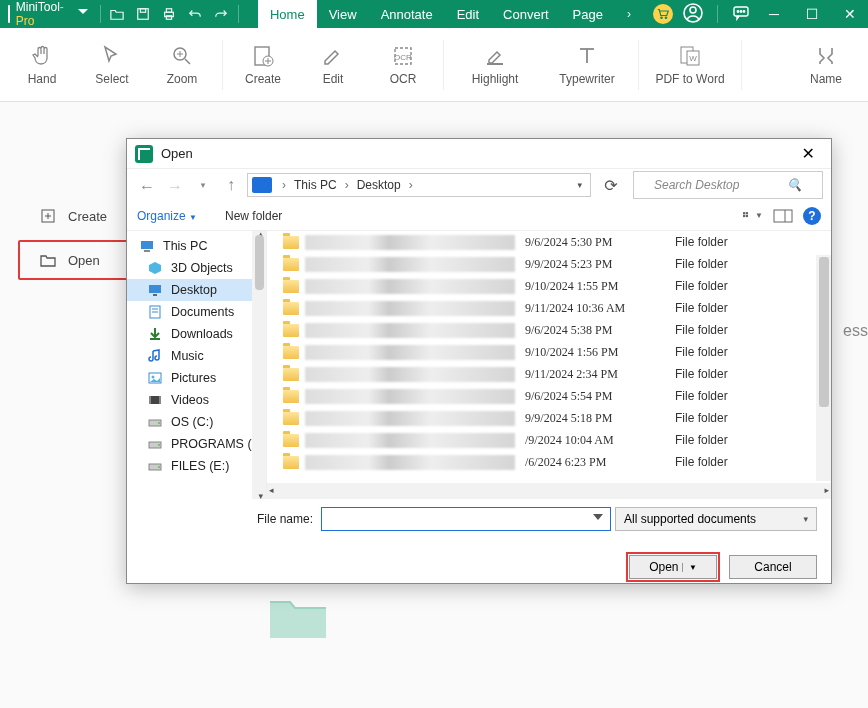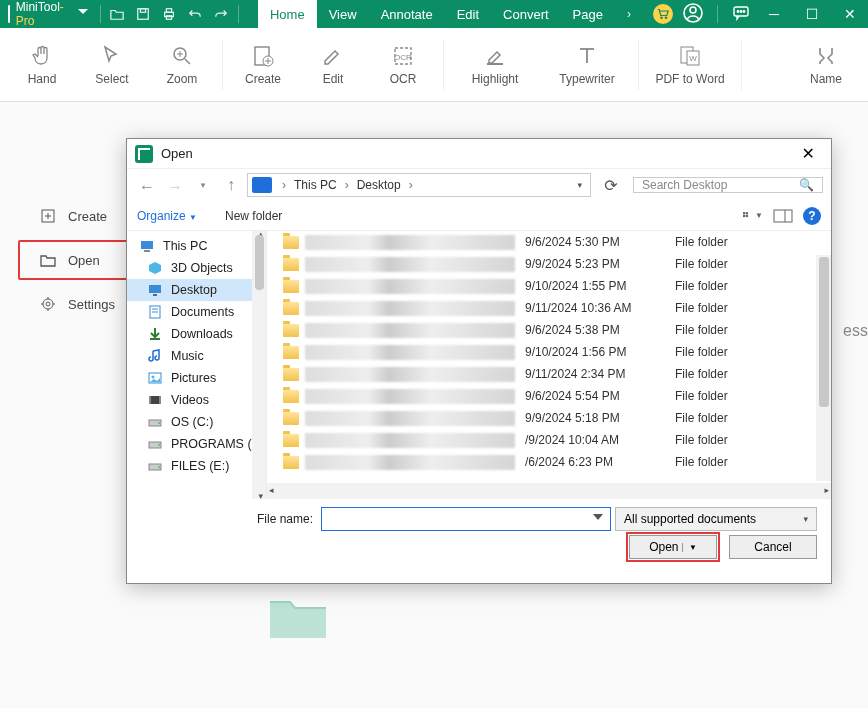--- a/index.html
+++ b/index.html
@@ -47,21 +47,21 @@
   .dlg-title .ic::after{content:"";position:absolute;inset:3px;border:2px solid #fff;border-right:none;border-bottom:none;}
   .dlg-title .t{font-size:13px;color:#222;}
   .dlg-title .x{margin-left:auto;font-size:16px;padding:2px 8px;}
   .dlg-nav{height:32px;display:flex;align-items:center;padding:0 8px;gap:4px;}
   .nav-arrow{width:24px;height:24px;display:flex;align-items:center;justify-content:center;color:#888;}
   .crumbs{display:flex;align-items:center;border:1px solid #ccc;height:24px;flex:1;padding:0 4px;font-size:12px;color:#333;}
   .pc-badge{width:20px;height:16px;background:#1e6fd9;margin-right:6px;border-radius:2px;}
   .crumb{padding:0 4px;}
   .chev{color:#777;padding:0 4px;}
   .refresh{width:24px;height:24px;margin-left:4px;color:#555;display:flex;align-items:center;justify-content:center;}
-  .search{border:1px solid #ccc;height:16px;width:190px;margin-left:6px;display:flex;align-items:center;padding:0 8px;color:#888;font-size:12px;}
+  .search{border:1px solid #ccc;height:28px;width:190px;margin-left:6px;display:flex;align-items:center;padding:0 20px;color:#888;font-size:12px;font-style:italic;}
   .search .mag{margin-left:auto;}
   .dlg-toolbar{height:30px;border-bottom:1px solid #eee;display:flex;align-items:center;padding:0 10px;font-size:12px;}
   .org{color:#1e6fd9;}
   .nf{margin-left:28px;color:#333;}
   .tb-spacer{flex:1;}
   .view-ic{width:20px;height:16px;margin-left:10px;display:flex;align-items:center;justify-content:center;color:#666;}
   .help{width:18px;height:18px;border-radius:9px;background:#1e6fd9;color:#fff;font-size:12px;font-weight:bold;display:flex;align-items:center;justify-content:center;margin-left:10px;}
   
   .dlg-content{display:flex;height:268px;}
   .nav-pane{width:140px;border-right:1px solid #eee;overflow:hidden;font-size:12.5px;padding-top:4px;position:relative;}
@@ -77,30 +77,30 @@
   .fp-head{display:flex;height:24px;border-bottom:1px solid #eee;font-size:12px;color:#444;align-items:center;}
   .fp-head .c1{width:250px;padding-left:20px;display:flex;align-items:center;}
   .fp-head .c2{width:150px;}
   .fp-head .c3{flex:1}
   .sort-caret{margin-left:100px;font-size:8px;color:#666;}
   .fp-list{flex:1;overflow:hidden;font-size:12px;}
   .fp-row{display:flex;align-items:center;height:22px;}
   .fld{width:16px;height:13px;background:linear-gradient(#ffe49a,#f2c24e);border-radius:1px;margin:0 6px 0 16px;flex-shrink:0;position:relative;}
   .fld::before{content:"";position:absolute;top:-3px;left:0;width:7px;height:3px;background:#f2c24e;border-radius:1px 1px 0 0;}
   .blur{flex:0 0 210px;height:15px;background:linear-gradient(90deg,#ddd,#eee 30%,#ccc 40%,#eee 60%,#d5d5d5);filter:blur(1px);margin-right:10px;}
-  .fp-row .dt{width:150px;color:#333;}
+  .fp-row .dt{width:150px;color:#333;font-family:Liberation Serif, serif;}
   .fp-row .tp{color:#333;}
   .fp-scroll{position:absolute;right:0;top:24px;bottom:18px;width:15px;background:#f2f2f2;}
   .fp-vth{position:absolute;right:2px;top:2px;width:10px;height:150px;background:#c8c8c8;border-radius:3px;}
   .fp-hbar{height:16px;background:#f2f2f2;position:relative;}
   .fp-hbar .la{position:absolute;left:2px;top:2px;font-size:9px;color:#555;}
   .fp-hbar .ra{position:absolute;right:2px;top:2px;font-size:9px;color:#555;}
   
   .dlg-bottom{padding:8px 14px 12px;}
-  .fn-row{display:flex;align-items:center;font-size:12px;margin-bottom:4px;}
+  .fn-row{display:flex;align-items:center;font-size:12px;margin-bottom:24px;}
   .fn-label{width:180px;text-align:right;padding-right:8px;color:#222;}
   .fn-input{flex:0 0 290px;height:24px;border:1px solid #1e6fd9;padding:0 4px;}
   .fn-combo{width:10px;height:10px;border-top:6px solid #555;border-left:5px solid transparent;border-right:5px solid transparent;margin-left:-18px;margin-right:12px;}
   .type-sel{flex:1;height:24px;border:1px solid #bbb;background:#f2f2f2;display:flex;align-items:center;padding:0 8px;font-size:12px;}
   .type-sel .dd2{margin-left:auto;font-size:9px;color:#555;}
   .btn-row{display:flex;gap:12px;justify-content:flex-end;}
   .dbtn{width:88px;height:24px;border:1px solid #999;background:#eee;font-size:12px;display:flex;align-items:center;justify-content:center;}
   .dbtn.prim{outline:2px solid #e03a3a;outline-offset:1px;}
   
   .ess-text{position:absolute;right:0;top:220px;font-size:16px;color:#888;}
@@ -287,31 +287,20 @@
           <line x1="5" y1="8" x2="11" y2="8" stroke="currentColor"></line>
         </svg>
         <span>Create</span>
       </div>
       <div class="s-item hi">
         <svg viewBox="0 0 16 16" style="color:#555">
           <path d="M1 4h5l1 2h8v8H1z" fill="none" stroke="currentColor" stroke-width="1.3"></path>
         </svg>
         <span>Open</span>
       </div>
-      <div class="s-item">
-        <svg viewBox="0 0 16 16" style="color:#555">
-          <circle cx="8" cy="8" r="5" fill="none" stroke="currentColor"></circle>
-          <circle cx="8" cy="8" r="2" fill="none" stroke="currentColor"></circle>
-          <line x1="8" y1="1" x2="8" y2="3" stroke="currentColor"></line>
-          <line x1="8" y1="13" x2="8" y2="15" stroke="currentColor"></line>
-          <line x1="1" y1="8" x2="3" y2="8" stroke="currentColor"></line>
-          <line x1="13" y1="8" x2="15" y2="8" stroke="currentColor"></line>
-        </svg>
-        <span>Settings</span>
-      </div>
     </div>
   <svg class="wm-folder" viewBox="0 0 60 48">
       <path d="M2 10h20l5 6h31v30H2z" fill="#bde3d7"></path>
       <path d="M2 10h20l5 6h31" fill="none" stroke="#9ed3c3" stroke-width="2"></path>
     </svg>
   <div class="ess-text">ess</div>
 </div>
 
 <div class="dialog">
   <div class="dlg-title">

